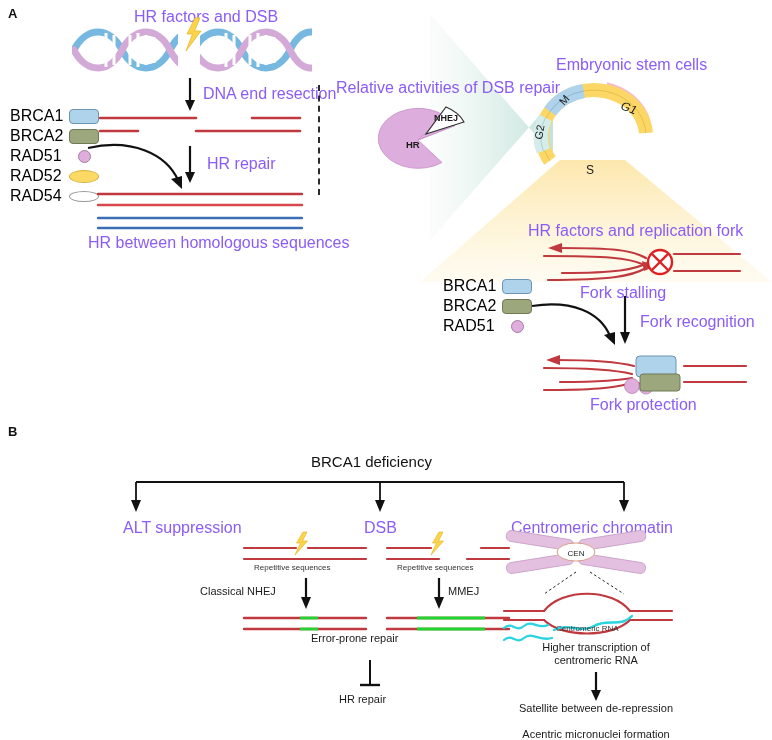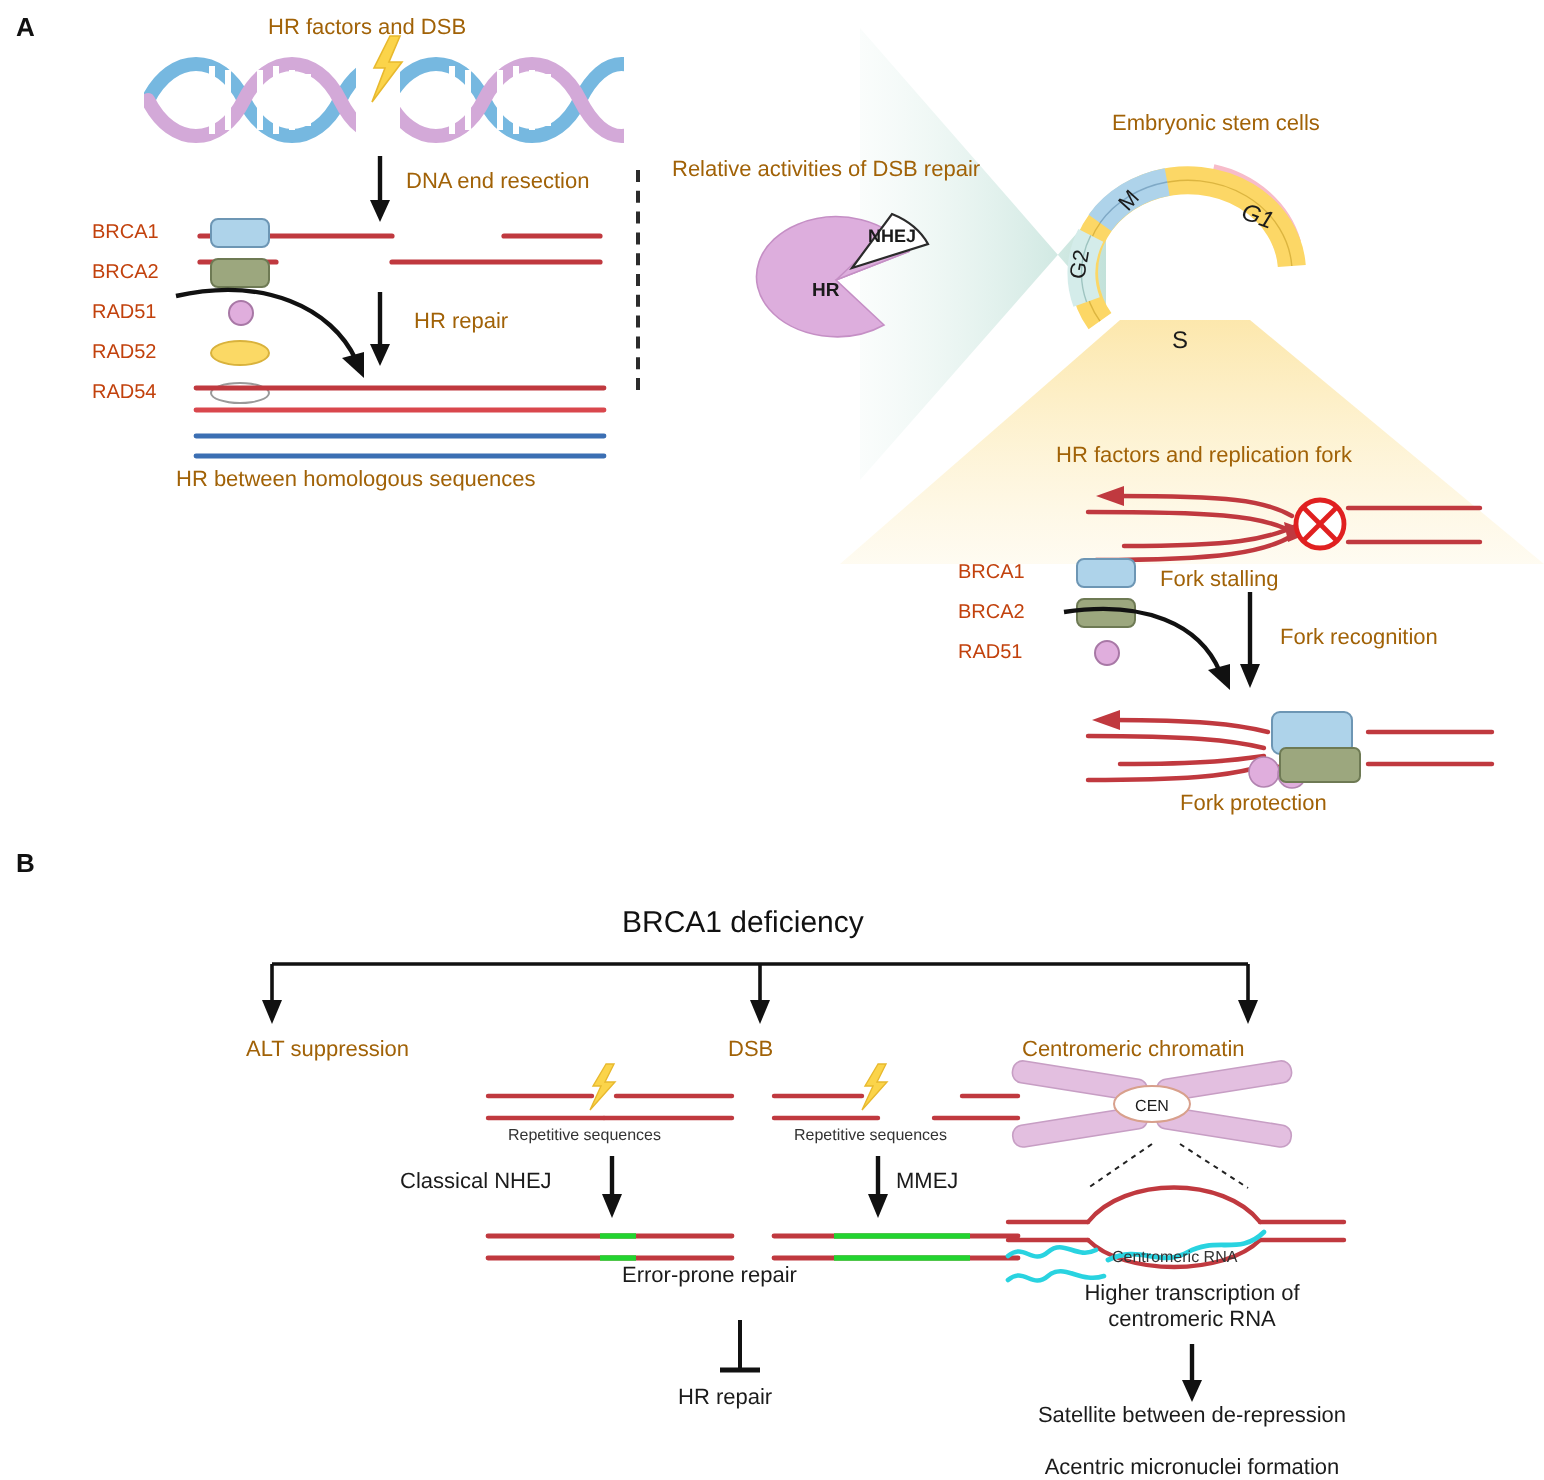--- a/index.html
+++ b/index.html
@@ -12,28 +12,28 @@
     position: relative;
     overflow: hidden;
     font-family: "Liberation Sans", sans-serif;
     color: #1a1a1a;
   }
   .fig { position: absolute; inset: 0; }
   .abs { position: absolute; }
   .panel-letter {
     font-weight: bold; font-size: 13px; color: #111;
   }
-  .lbl { font-size: 11px; color: #a16207; white-space: nowrap; }
+  .lbl { font-size: 16px; color: #8b5cf6; white-space: nowrap; }
   .lbl-xs { font-size: 8px; color: #333; white-space: nowrap; }
   .lbl-mid { font-size: 11px; color: #1b1b1b; white-space: nowrap; }
   .lbl-big { font-size: 15px; color: #111; white-space: nowrap; }
   .ctr { text-align: center; }
   svg { display: block; overflow: visible; }
   .legend-row { display: flex; align-items: center; gap: 7px; height: 20px; }
-  .legend-name { font-size: 10px; width: 52px; color: #c2410c; margin-left: 36px; }
+  .legend-name { font-size: 16px; width: 52px; color: #000000; }
   .sw-rect { width: 30px; height: 15px; border-radius: 4px; border: 1px solid #7b8a6a; }
   .sw-brca1 { background: #aed3ea; border-color: #6d96b4; }
   .sw-brca2 { background: #9ca77e; border-color: #6e7a54; }
   .sw-circ { width: 13px; height: 13px; border-radius: 50%; background: #e0aedd; border: 1px solid #a878a6; margin-left: 9px; }
   .sw-ell { width: 30px; height: 13px; border-radius: 50%; background: #fbd965; border: 1px solid #d9b23c; }
   .sw-ell-w { width: 30px; height: 11px; border-radius: 50%; background: #ffffff; border: 1px solid #9a9a9a; }
   .dashed-div {
     border-left: 2px dashed #2b2b2b;
     height: 110px;
   }

